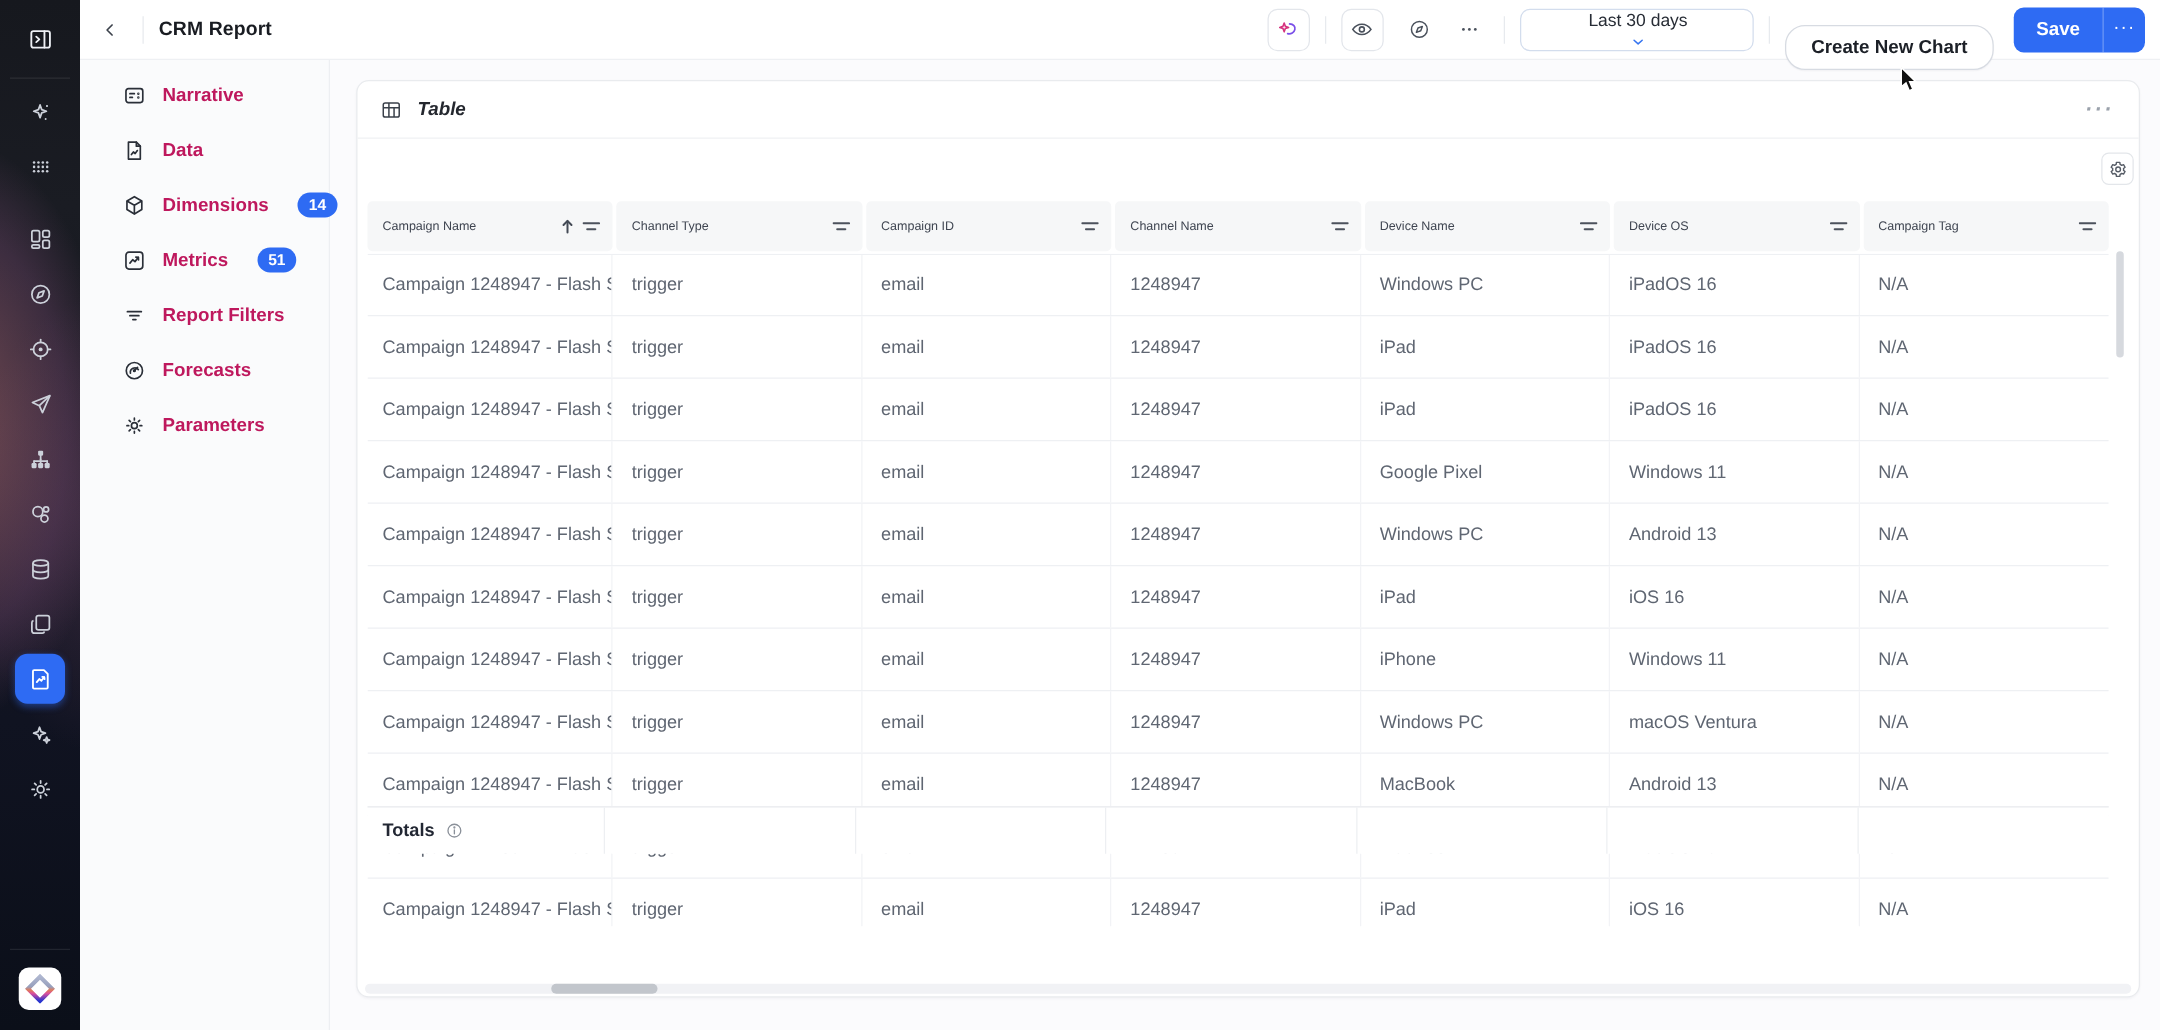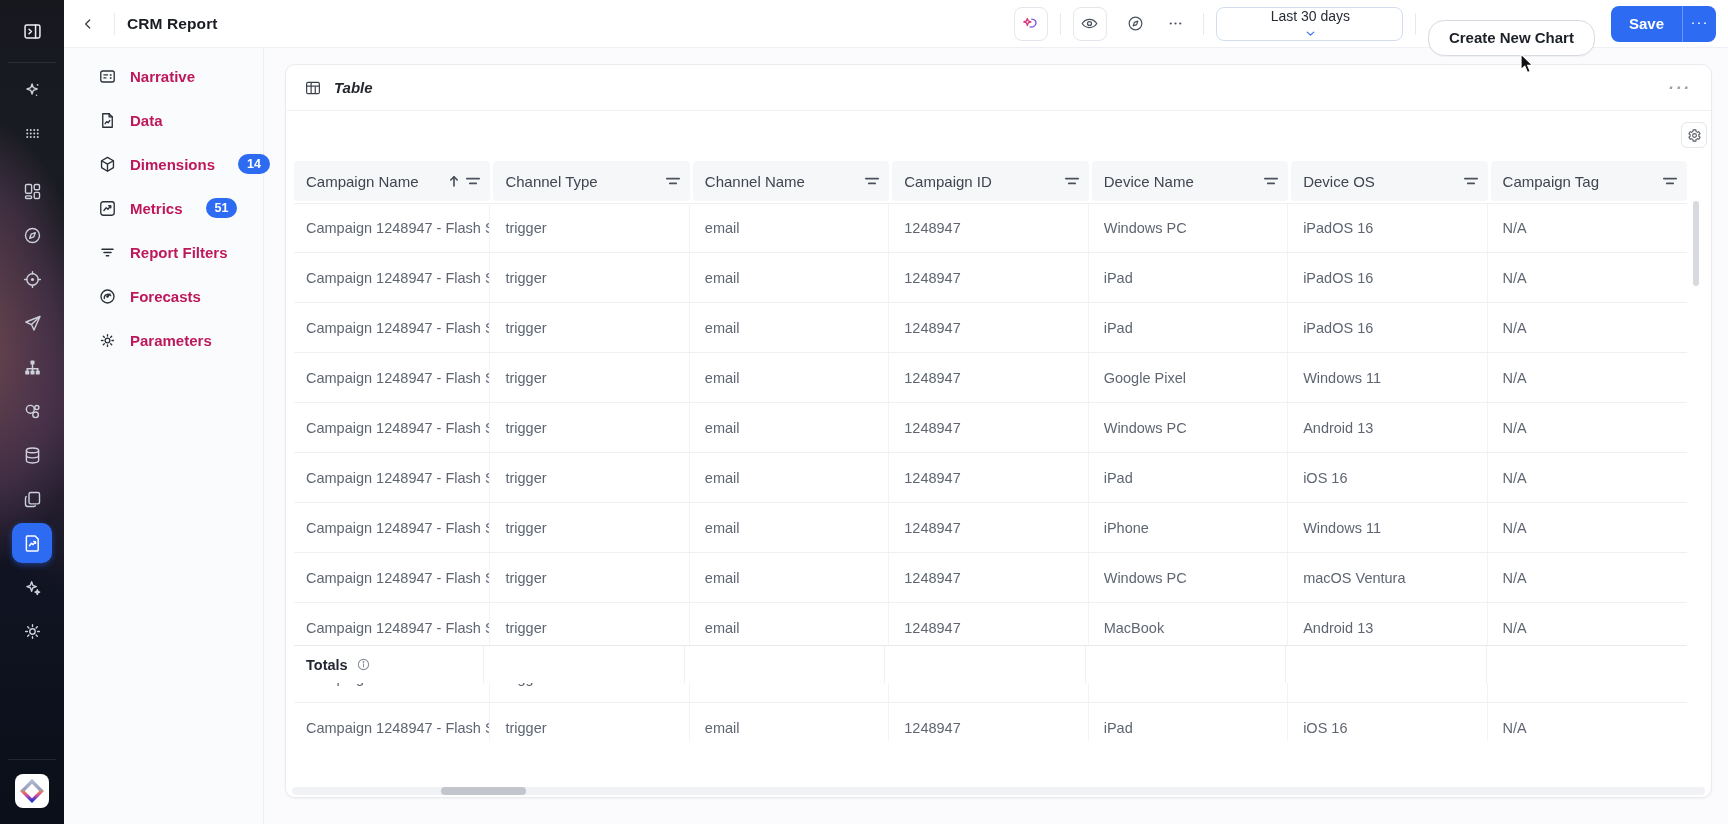--- a/index.html
+++ b/index.html
@@ -64,21 +64,21 @@
   .card-more { color:#9aa1ab; font-size:17px; font-weight:700; letter-spacing:2px; cursor:pointer; line-height:10px; }
   .gear-btn { position:absolute; left:1395px; top:57px; width:26px; height:26px; border:1px solid #e3e6ea;
     border-radius:6px; display:flex; align-items:center; justify-content:center; color:#565c66; cursor:pointer; background:#fff; }
   .gear-btn svg { width:15px; height:15px; }
 
   
   .tbl { position:absolute; left:8px; top:96px; width:1393px; }
   .tr-grid { display:grid; grid-template-columns:repeat(7,1fr); column-gap:3px; }
   .thead .th { background:#f6f7f8; border-radius:4px; height:40px; display:flex; align-items:center;
     padding:0 10px 0 12px; cursor:pointer; }
-  .th-label { font-size:15px; font-weight:500; color:#3f4551; white-space:nowrap; overflow:hidden; flex:1; }
+  .th-label { font-size:10px; font-weight:500; color:#3f4551; white-space:nowrap; overflow:hidden; flex:1; }
   .sort-ic { margin:0 6px 0 2px; color:#434a55; flex:none; }
   .filt-ic { color:#4c525c; flex:none; margin-left:auto; }
   .tbody { height:538px; overflow:hidden; margin-top:2px; }
   .trow { border-bottom:1px solid #eef0f3; height:50px; }
   .trow:first-child { border-top:1px solid #eef0f3; }
   .td { font-size:14.5px; color:#5f6672; display:flex; align-items:center; padding:0 12px;
     white-space:nowrap; overflow:hidden; border-right:1px solid #f2f3f6; }
   .td:last-child { border-right:none; }
   .totals { position:absolute; left:8px; top:580px; width:1393px; height:38px; border-top:1px solid #e7e9ed;
     background:#fff;gap:10px; }
@@ -385,28 +385,28 @@
             </svg>
           </div>
           <div class="th">
             <span class="th-label">Channel Type</span>
             <svg class="filt-ic" width="14" height="12" viewBox="0 0 14 12" fill="none" stroke="currentColor" stroke-width="1.7" stroke-linecap="round">
               <line x1="0.8" y1="3.6" x2="13.2" y2="3.6"></line>
               <line x1="3.8" y1="8.4" x2="10.2" y2="8.4"></line>
             </svg>
           </div>
           <div class="th">
+            <span class="th-label">Campaign ID</span>
+            <svg class="filt-ic" width="14" height="12" viewBox="0 0 14 12" fill="none" stroke="currentColor" stroke-width="1.7" stroke-linecap="round">
+              <line x1="0.8" y1="3.6" x2="13.2" y2="3.6"></line>
+              <line x1="3.8" y1="8.4" x2="10.2" y2="8.4"></line>
+            </svg>
+          </div>
+          <div class="th">
             <span class="th-label">Channel Name</span>
-            <svg class="filt-ic" width="14" height="12" viewBox="0 0 14 12" fill="none" stroke="currentColor" stroke-width="1.7" stroke-linecap="round">
-              <line x1="0.8" y1="3.6" x2="13.2" y2="3.6"></line>
-              <line x1="3.8" y1="8.4" x2="10.2" y2="8.4"></line>
-            </svg>
-          </div>
-          <div class="th">
-            <span class="th-label">Campaign ID</span>
             <svg class="filt-ic" width="14" height="12" viewBox="0 0 14 12" fill="none" stroke="currentColor" stroke-width="1.7" stroke-linecap="round">
               <line x1="0.8" y1="3.6" x2="13.2" y2="3.6"></line>
               <line x1="3.8" y1="8.4" x2="10.2" y2="8.4"></line>
             </svg>
           </div>
           <div class="th">
             <span class="th-label">Device Name</span>
             <svg class="filt-ic" width="14" height="12" viewBox="0 0 14 12" fill="none" stroke="currentColor" stroke-width="1.7" stroke-linecap="round">
               <line x1="0.8" y1="3.6" x2="13.2" y2="3.6"></line>
               <line x1="3.8" y1="8.4" x2="10.2" y2="8.4"></line>

